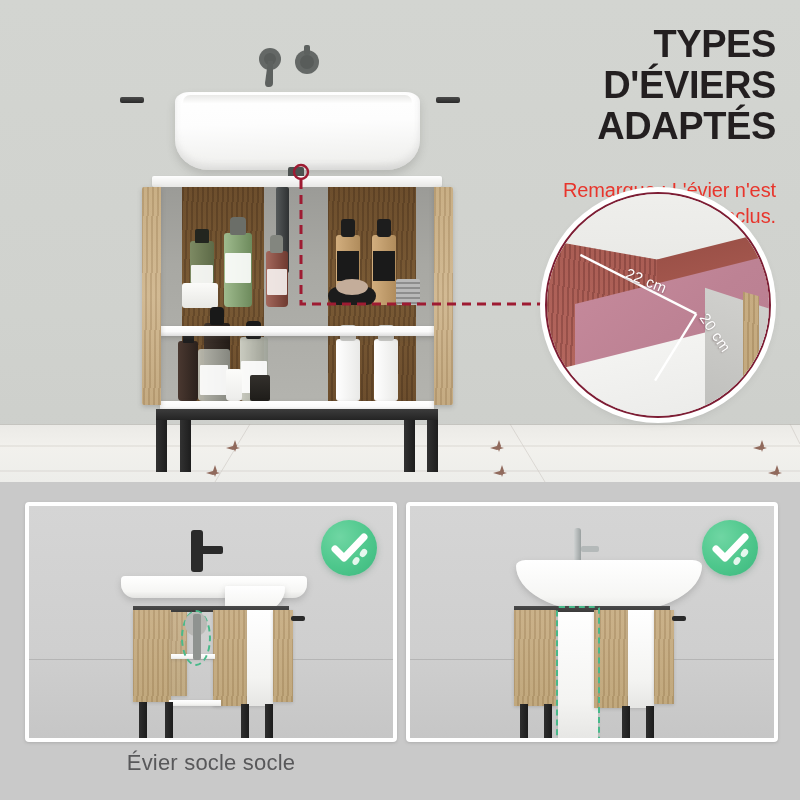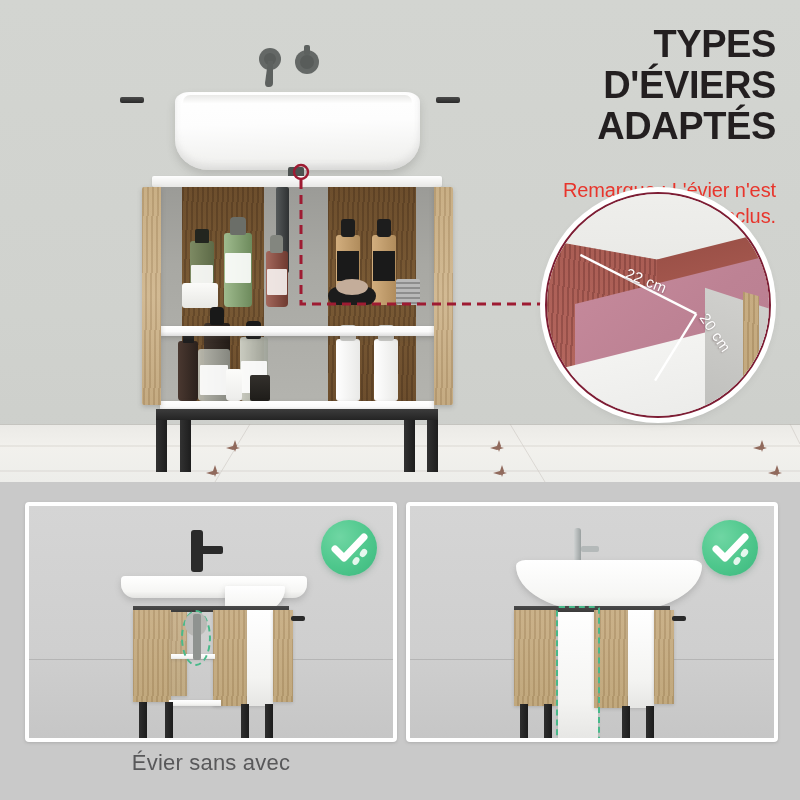--- a/index.html
+++ b/index.html
@@ -435,21 +435,21 @@
       </div>
 
       <div class="badge">
         <svg viewBox="0 0 56 56" width="56" height="56">
           <path d="M14 29 L23 38 L43 17" fill="none" stroke="#ffffff" stroke-width="7" stroke-linecap="round" stroke-linejoin="round"></path>
           <ellipse cx="42.5" cy="33" rx="3.2" ry="4.4" fill="#ffffff" opacity=".85" transform="rotate(35 42.5 33)"></ellipse>
           <ellipse cx="35" cy="41" rx="3" ry="4.2" fill="#ffffff" opacity=".85" transform="rotate(35 35 41)"></ellipse>
         </svg>
       </div>
     </div>
-    <div class="panel-label">Évier sans avec</div>
+    <div class="panel-label">Évier socle socle</div>
   </div>
 
   <div class="panel right">
     <div class="panel-card">
       <div class="scene-bg"></div>
       <div class="scene-floorline"></div>
 
       <div class="mini" style="left:0;top:0;width:372px;height:232px;">
 
         <div style="position:absolute;left:164px;top:22px;width:7px;height:42px;background:linear-gradient(90deg,#cfd2d2,#9aa0a0);border-radius:3px;"></div>

